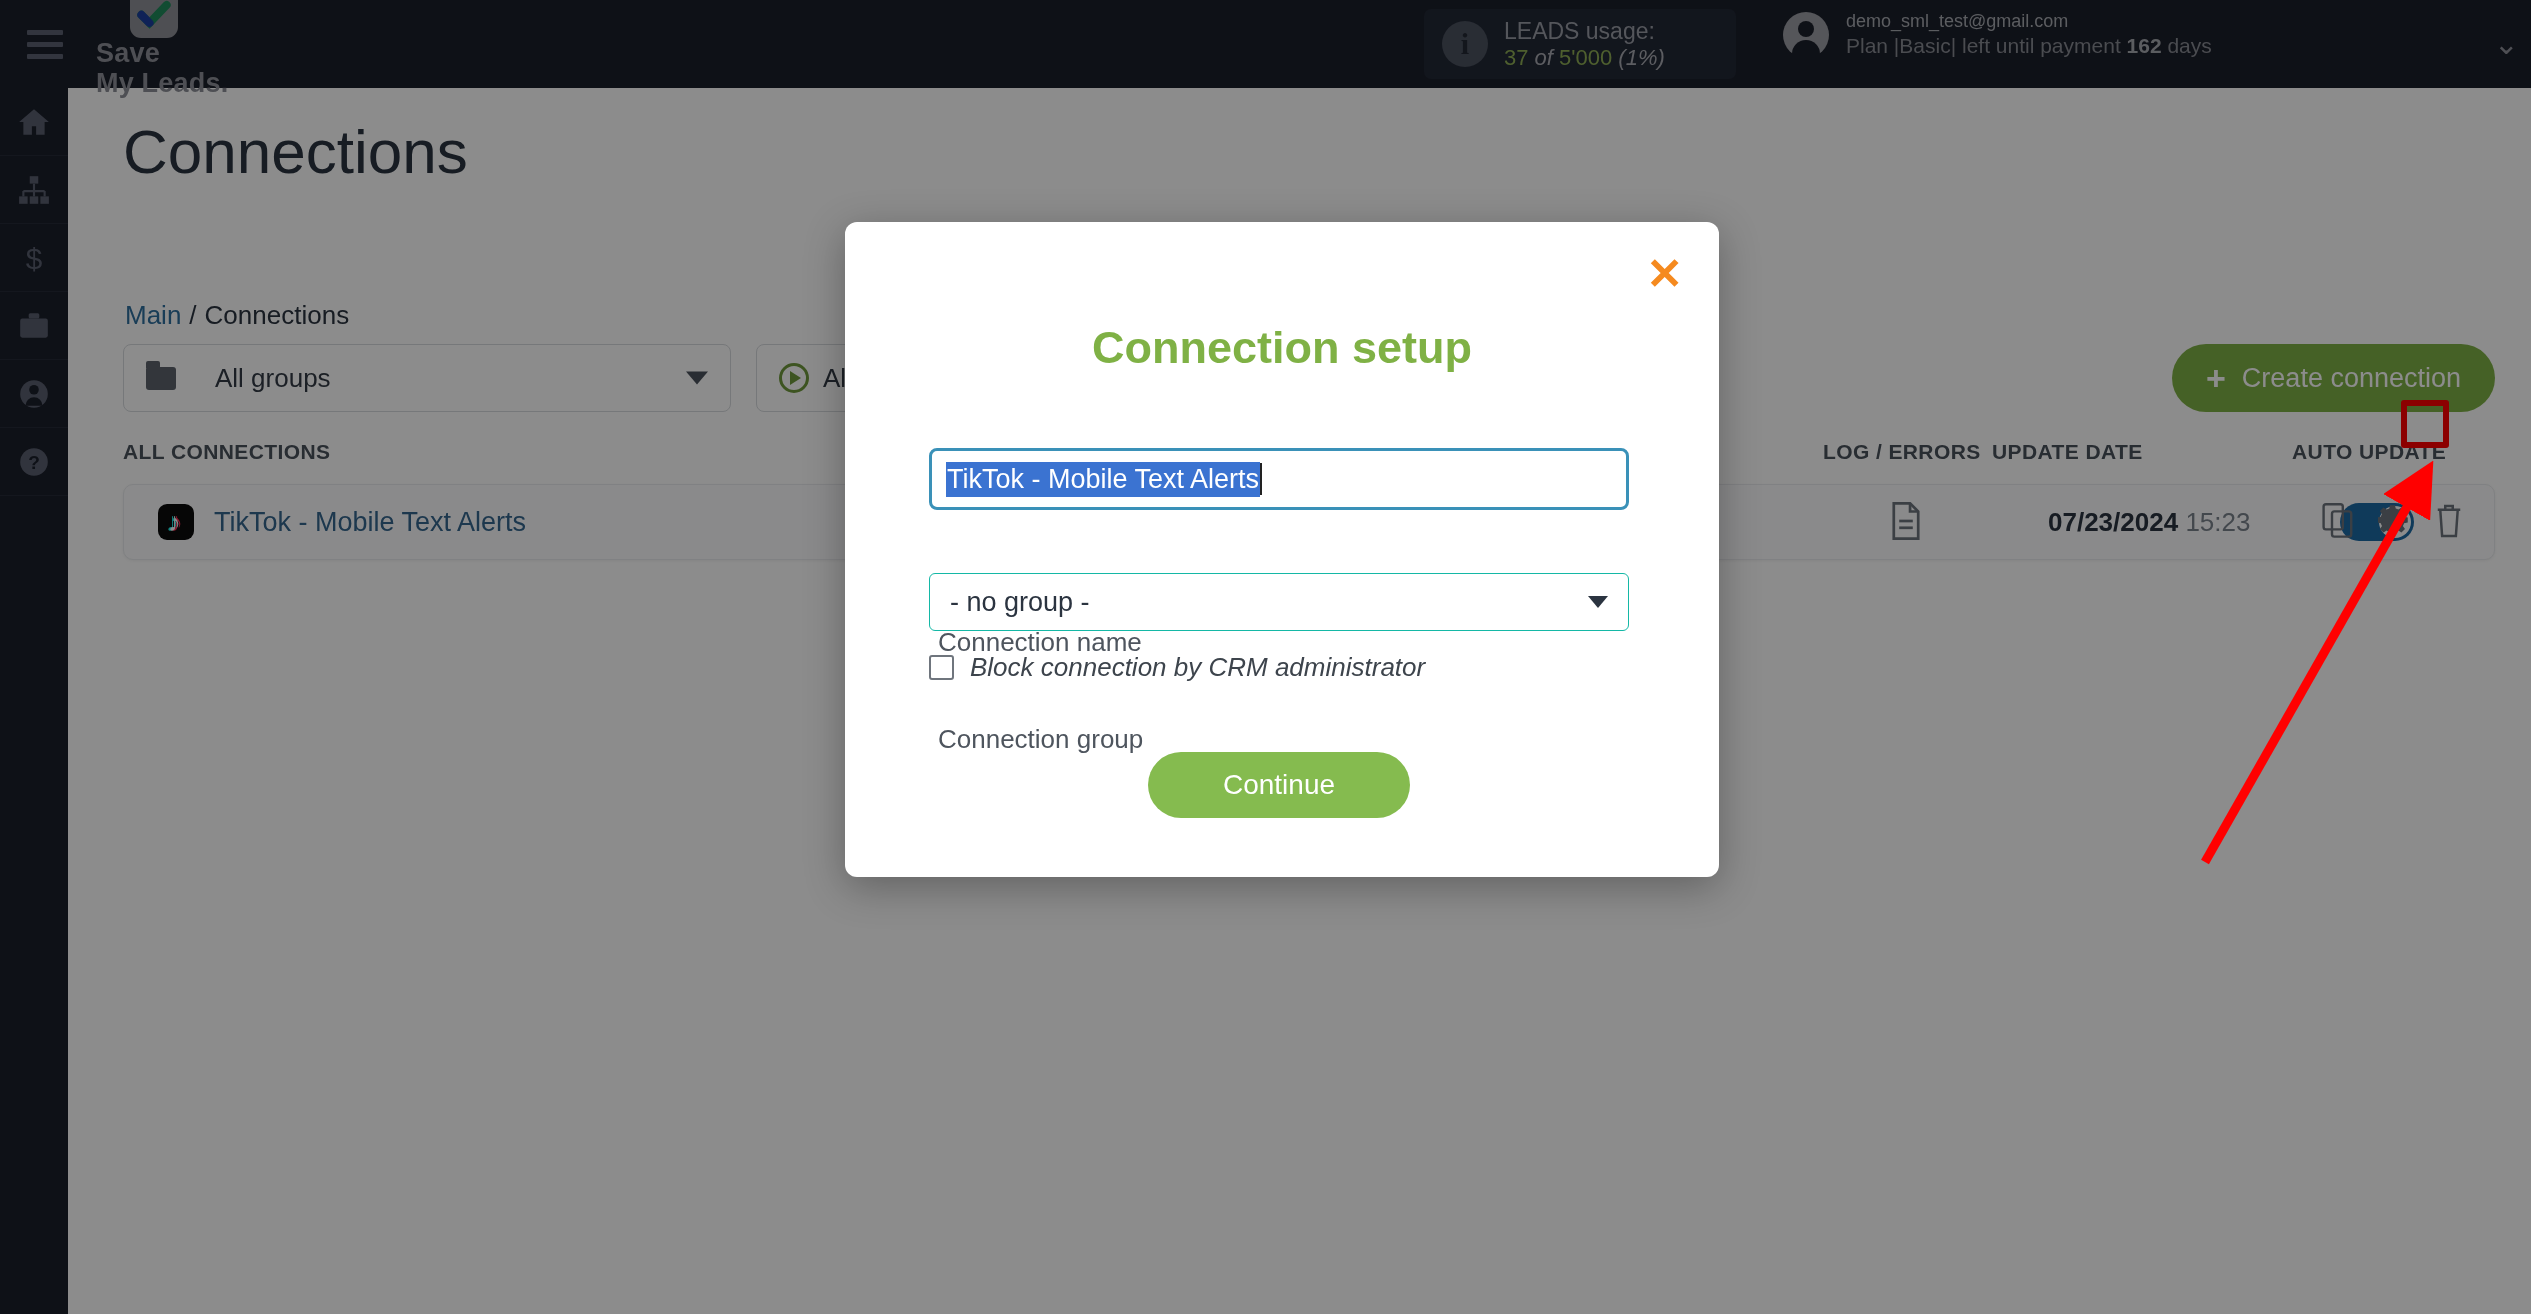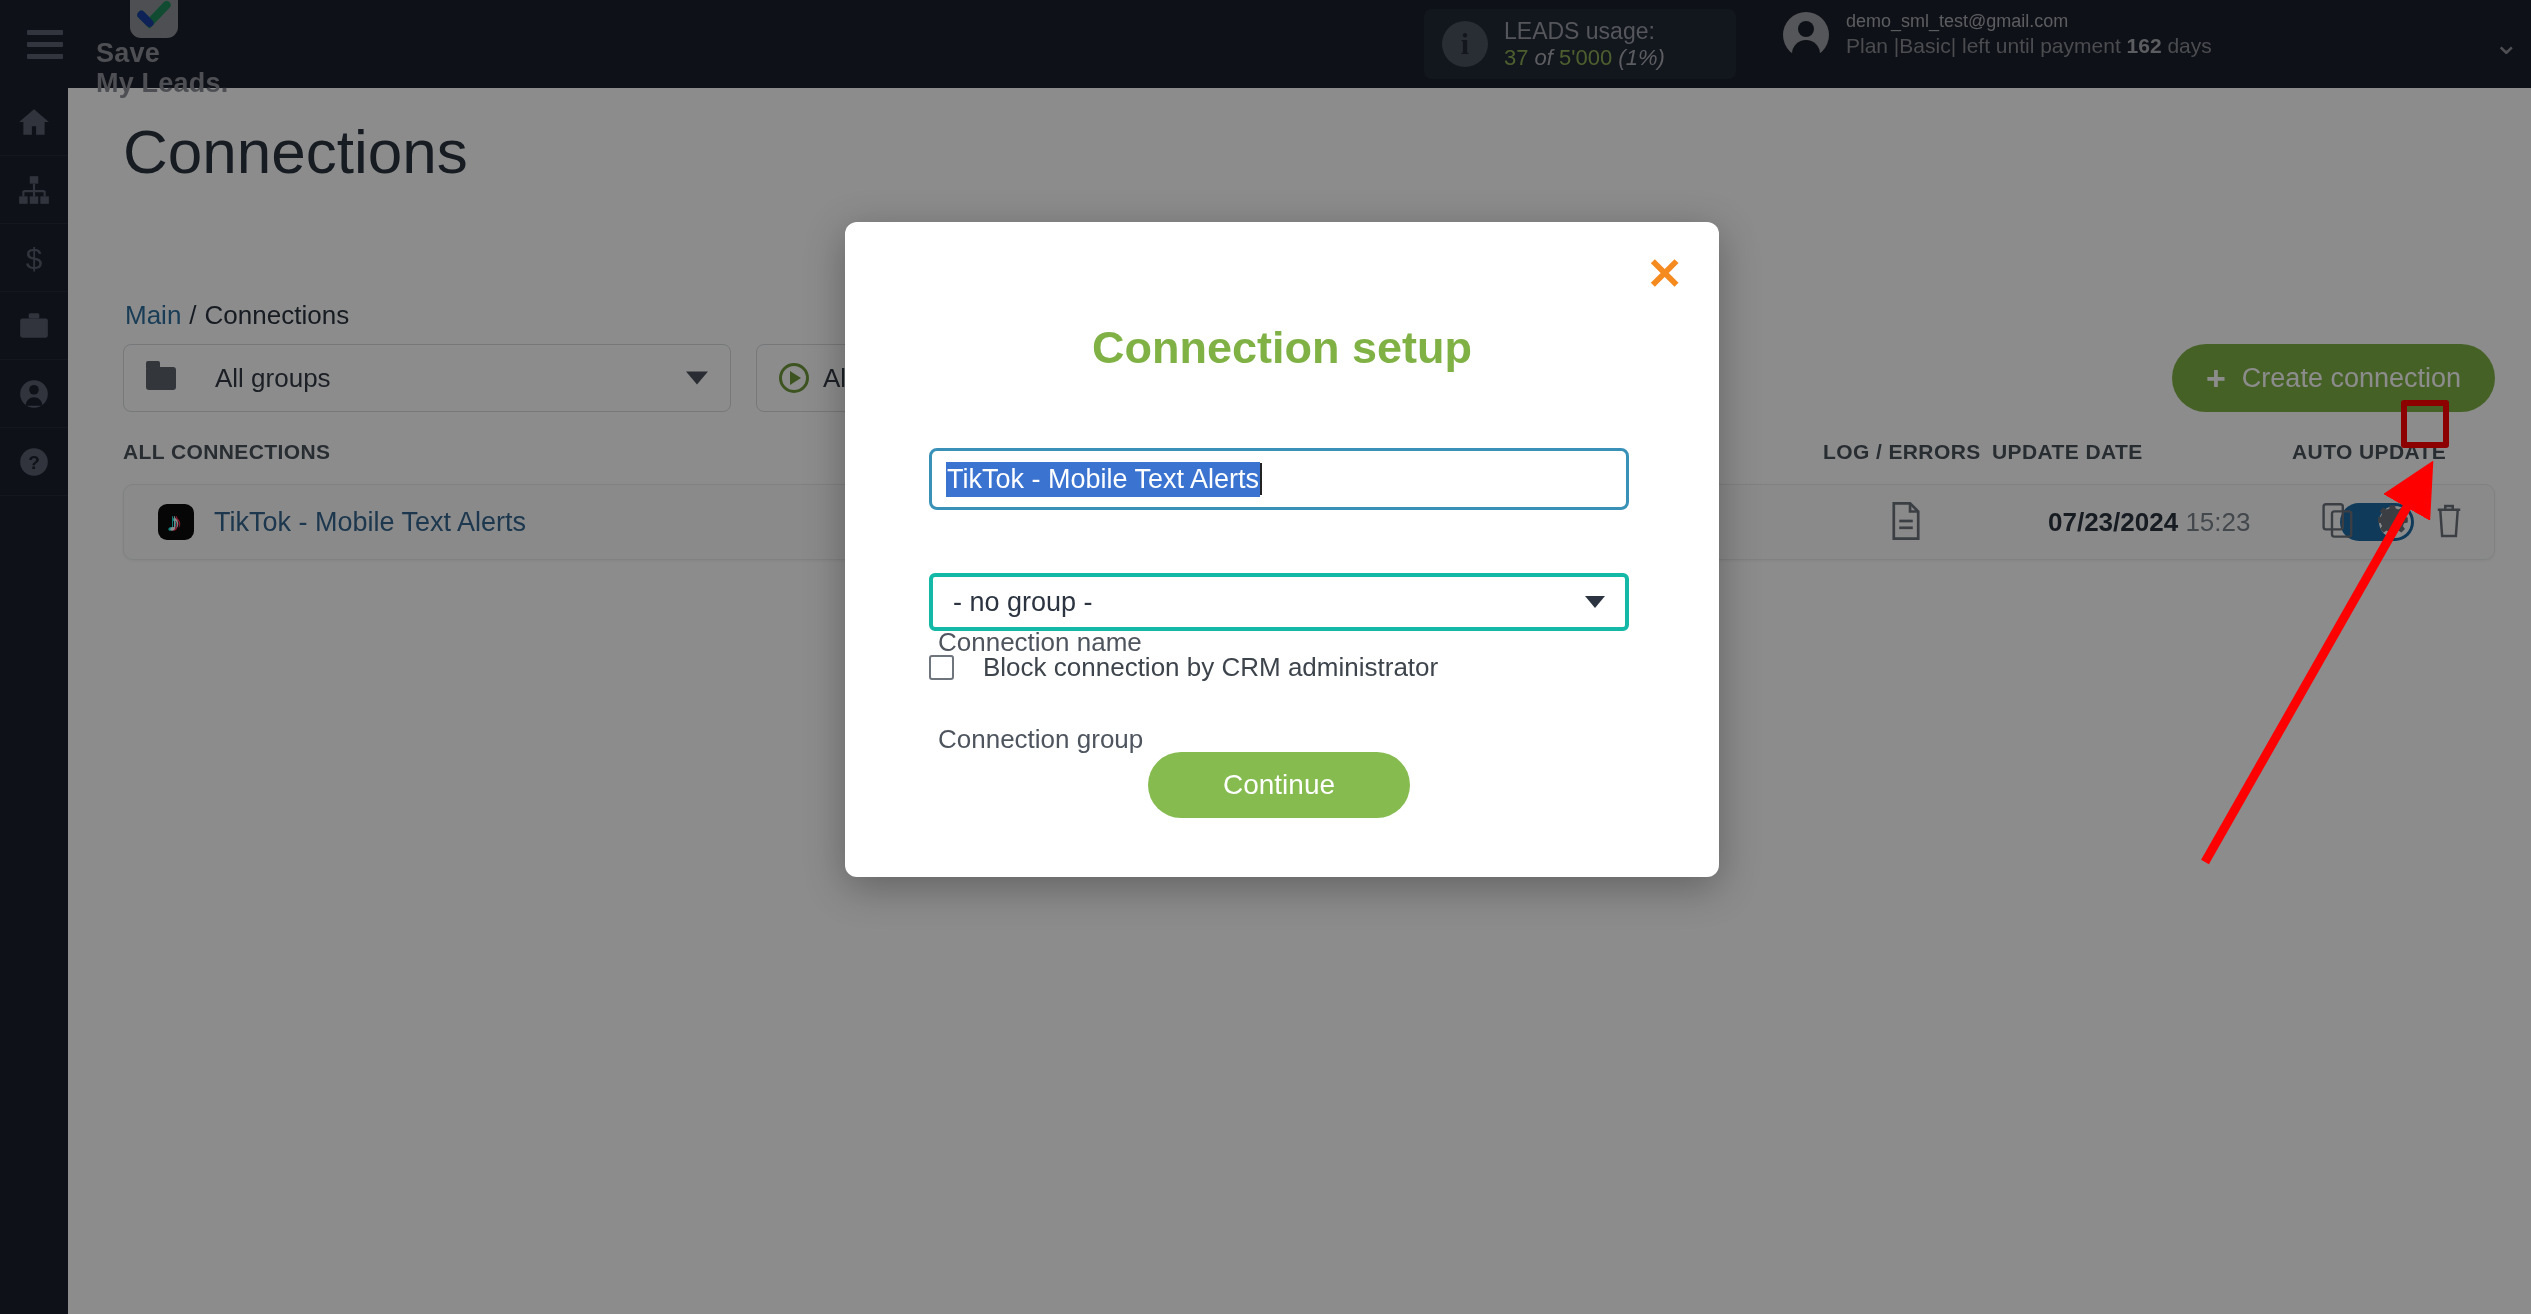--- a/index.html
+++ b/index.html
@@ -266,34 +266,34 @@
     background: #3b73d1; color: #fff; font-size: 27px;
     padding: 2px 1px;
   }
   .name-input .caret {
     width: 2px; height: 32px; background: #222; margin-left: 0;
   }
 
   .group-select {
     position: absolute; left: 929px; top: 573px;
     width: 700px; height: 58px;
-    border: 4px solid #14b8a6; border-radius: 6px; background: #fff;
+    border: 1px solid #14b8a6; border-radius: 6px; background: #fff;
     display: flex; align-items: center; padding: 0 20px;
     font-size: 27px; color: #2b3440; z-index: 12; cursor: pointer;
   }
   .group-select .chev2 {
     position: absolute; right: 20px; top: 50%; transform: translateY(-50%);
     width: 0; height: 0;
     border-left: 10px solid transparent; border-right: 10px solid transparent;
     border-top: 12px solid #2b3440;
   }
 
   .checkrow {
     position: absolute; left: 929px; top: 652px;
-    display: flex; align-items: center; gap: 29px; z-index: 12;
+    display: flex; align-items: center; gap: 16px; z-index: 12; font-style: italic;
   }
   .cbox {
     width: 25px; height: 25px; border: 2px solid #6f757d;
     border-radius: 3px; background: #fff; cursor: pointer; flex: none;
   }
   .checkrow span { font-size: 26px; color: #3d444c; }
 
   .continue-btn {
     position: absolute; left: 1148px; top: 752px;
     width: 262px; height: 66px; border-radius: 33px;

